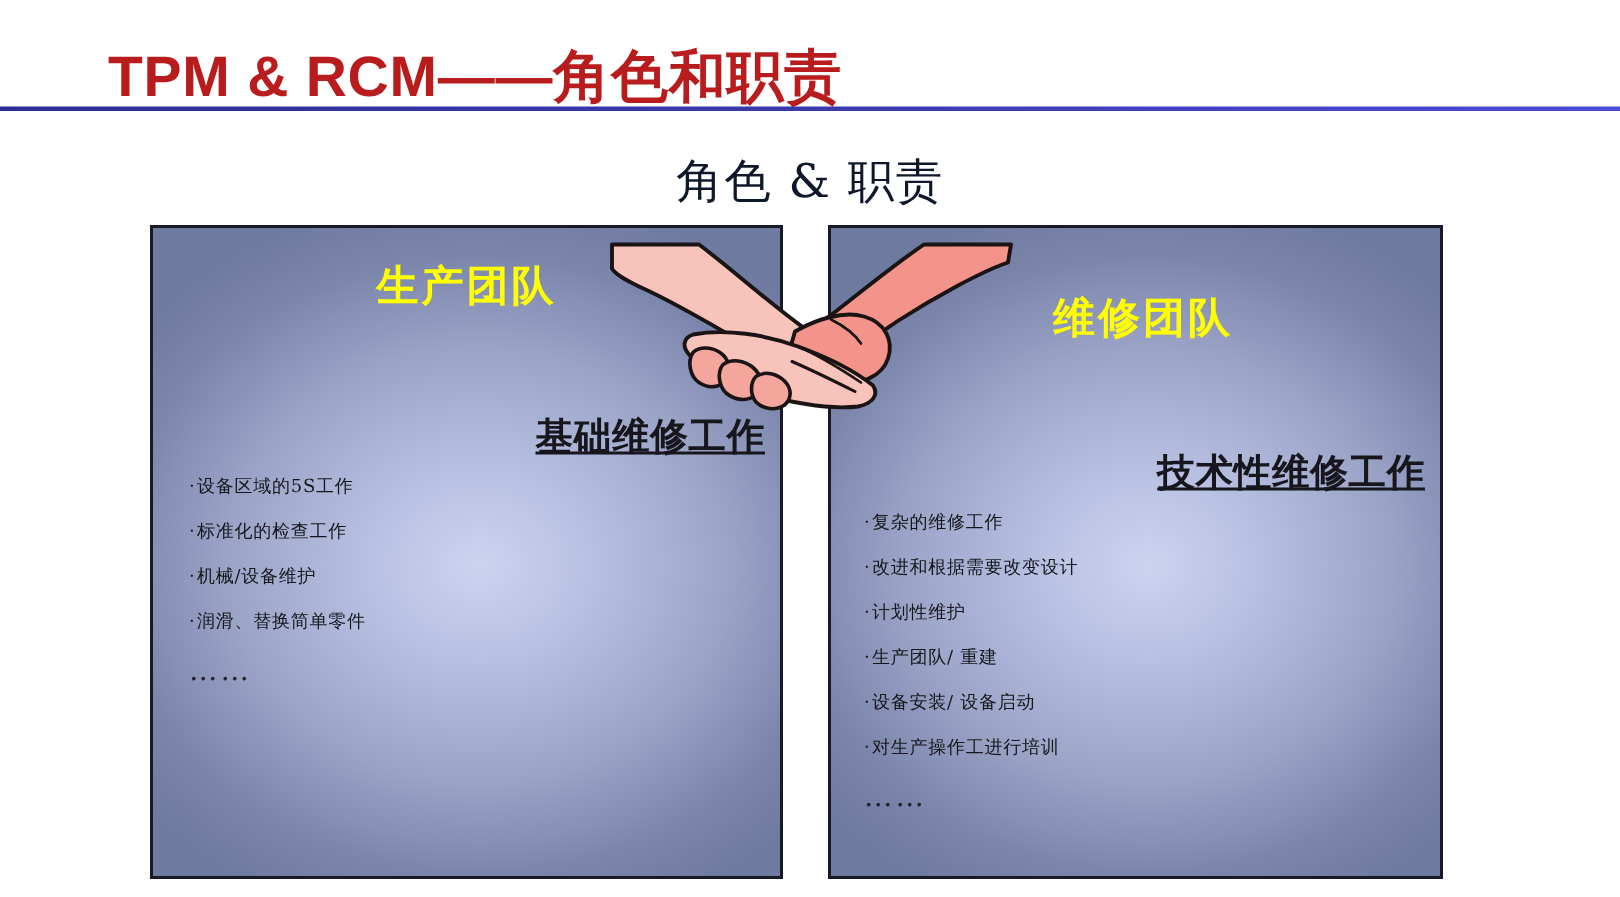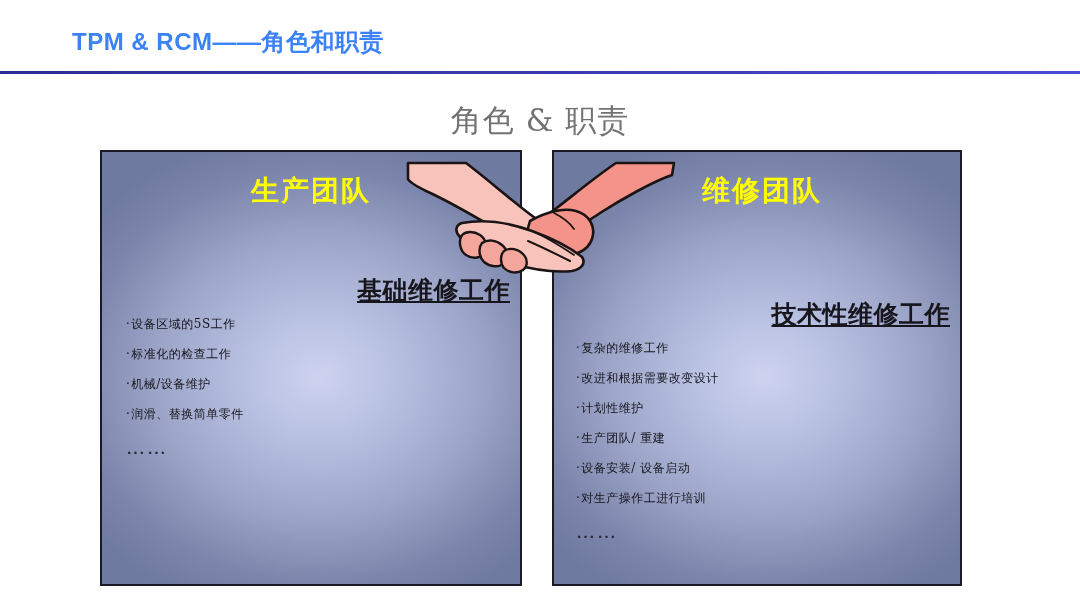--- a/index.html
+++ b/index.html
@@ -20,23 +20,23 @@
     width: 1080px;
     height: 598px;
     background: #ffffff;
   }
 
   
   #slide-title {
     position: absolute;
     left: 72px;
     top: 26px;
-    font-size: 24px;
+    font-size: 38px;
     font-weight: bold;
-    color: #3b82f6;
+    color: #b91c1c;
     letter-spacing: 0.5px;
     white-space: nowrap;
   }
 
   #title-rule {
     position: absolute;
     left: 0;
     top: 71px;
     width: 1080px;
     height: 3px;
@@ -46,21 +46,21 @@
   
   #section-heading {
     position: absolute;
     left: 0;
     top: 100px;
     width: 1080px;
     text-align: center;
     font-family: "DejaVu Serif", "Liberation Serif", serif;
     font-size: 31px;
     font-weight: 400;
-    color: #737373;
+    color: #0f172a;
     letter-spacing: 1px;
   }
 
   
   .team-panel {
     position: absolute;
     top: 150px;
     height: 436px;
     border: 2px solid #1a1a26;
     box-sizing: border-box;
@@ -80,21 +80,21 @@
     position: absolute;
     top: 20px;
     left: 0;
     width: 100%;
     text-align: center;
     font-size: 28px;
     font-weight: bold;
     color: #ffff00;
     letter-spacing: 2px;
   }
-  #panel-maintenance .panel-title { padding-left: 10px; box-sizing: border-box; }
+  #panel-maintenance .panel-title { padding-left: 10px; box-sizing: border-box; margin-top: 21px; }
 
   .panel-body {
     position: absolute;
     left: 24px;
     top: 122px;
     right: 10px;
     font-family: "DejaVu Serif", "Liberation Serif", serif;
     color: #16161c;
   }
   #panel-maintenance .panel-body { left: 22px; margin-top: 24px; }

